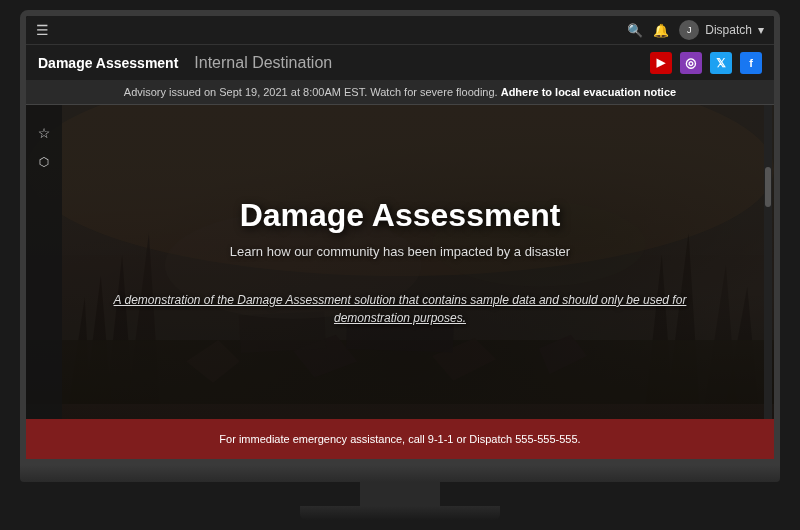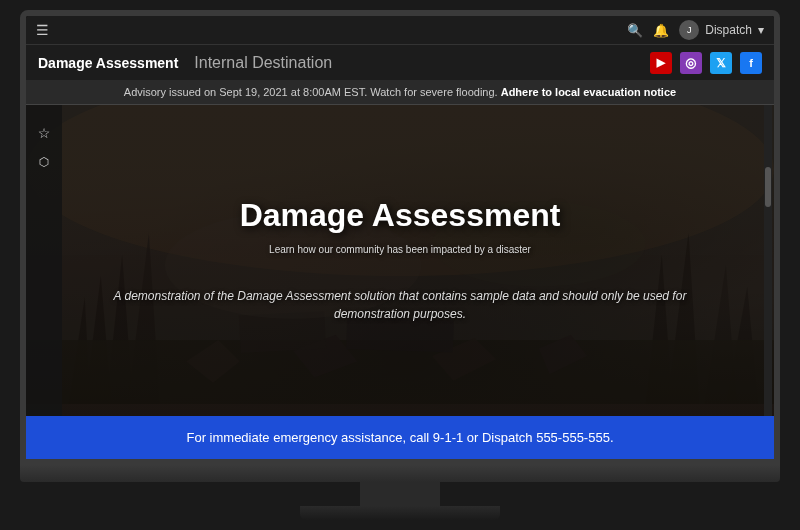--- a/index.html
+++ b/index.html
@@ -259,41 +259,42 @@
     .hero-title {
       color: #fff;
       font-size: 32px;
       font-weight: 700;
       text-shadow: 2px 2px 8px rgba(0,0,0,0.9);
       margin-bottom: 10px;
     }
 
     .hero-subtitle {
       color: #ddd;
-      font-size: 10px;
+      font-size: 13px;
       text-shadow: 1px 1px 4px rgba(0,0,0,0.8);
       margin-bottom: 32px;
     }
 
     .hero-demo-text {
       color: #ddd;
       font-size: 12px;
       font-style: italic;
       text-shadow: 1px 1px 4px rgba(0,0,0,0.9);
       max-width: 580px;
       line-height: 1.5;
+      text-decoration: underline;
     }
 
     
     .emergency-banner {
-      background: #1d4ed8;
+      background: #7f1d1d;
       padding: 14px 20px;
       text-align: center;
       color: #fff;
-      font-size: 13px;
+      font-size: 11px;
       flex-shrink: 0;
       position: relative;
       z-index: 5;
     }
 
     
     .scrollbar {
       position: absolute;
       right: 2px;
       top: 0;

